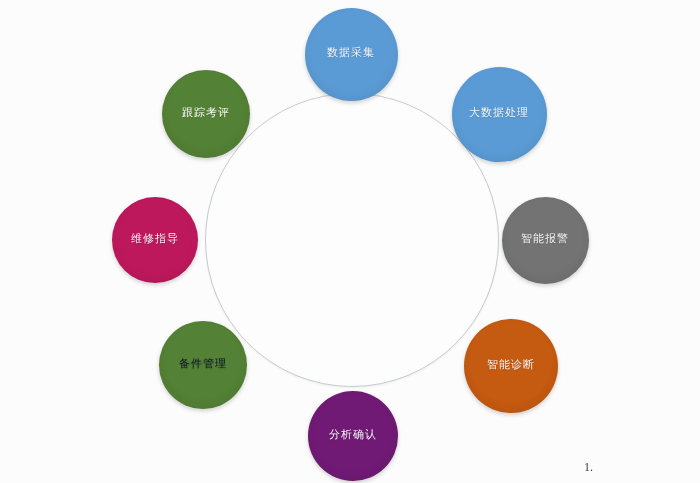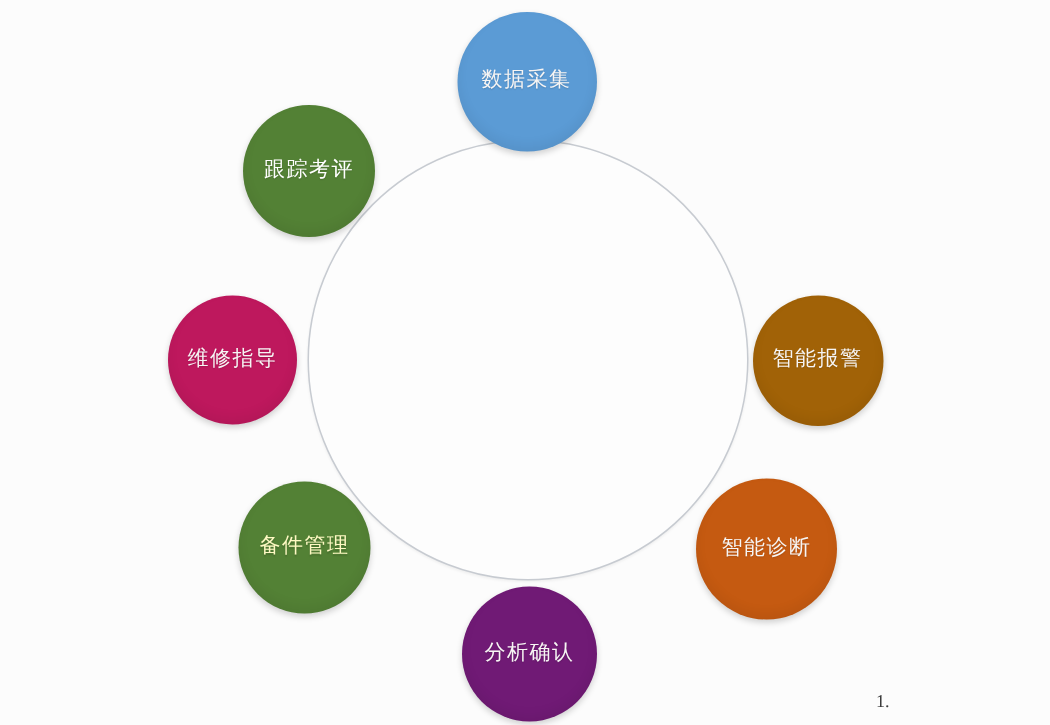--- a/index.html
+++ b/index.html
@@ -30,21 +30,21 @@
     position: absolute;
     border-radius: 50%;
     display: flex;
     align-items: center;
     justify-content: center;
     z-index: 2;
     box-shadow: 0 2px 4px rgba(0,0,0,0.18), inset 0 -4px 8px rgba(0,0,0,0.06);
   }
   .node span {
     color: #f7f5f4;
-    font-size: 14px;
+    font-size: 11px;
     letter-spacing: 1px;
     line-height: 1;
     white-space: nowrap;
     padding-bottom: 4px;
     text-shadow: 0 1px 1px rgba(0,0,0,0.15);
   }
   .footnote {
     position: absolute;
     left: 584px;
     top: 460px;
@@ -56,31 +56,34 @@
 </style>
 </head>
 <body style="background: rgb(252, 252, 252);">
 
 <div class="stage">
   <div class="center-ring" id="center-ring" style="left: 205px; top: 93px; width: 292px; height: 292px; border-color: rgb(199, 203, 209); background: rgb(253, 253, 253);"></div>
   <div class="footnote">1.</div>
 <div class="node" style="left: 304.5px; top: 7.5px; width: 93px; height: 93px; background: rgb(91, 155, 213);">
       <span style="color: rgb(247, 245, 244);">数据采集</span>
     </div>
-    <div class="node" style="left: 501.5px; top: 196.5px; width: 87px; height: 87px; background: #a16207;">
+    <div class="node" style="left: 451.5px; top: 66.5px; width: 95px; height: 95px; background: rgb(91, 155, 213);">
+      <span style="color: rgb(247, 245, 244);">大数据处理</span>
+    </div>
+    <div class="node" style="left: 501.5px; top: 196.5px; width: 87px; height: 87px; background: #737373;">
       <span style="color: rgb(247, 245, 244);">智能报警</span>
     </div>
     <div class="node" style="left: 464px; top: 319px; width: 94px; height: 94px; background: rgb(197, 90, 17);">
       <span style="color: rgb(247, 245, 244);">智能诊断</span>
     </div>
     <div class="node" style="left: 308px; top: 391px; width: 90px; height: 90px; background: #701a75;">
       <span style="color: rgb(247, 245, 244);">分析确认</span>
     </div>
     <div class="node" style="left: 159px; top: 321px; width: 88px; height: 88px; background: rgb(83, 129, 53);">
-      <span style="color: #fef9c3; text-align: right;">备件管理</span>
+      <span style="color: #0f172a; text-align: right;">备件管理</span>
     </div>
     <div class="node" style="left: 112px; top: 197px; width: 86px; height: 86px; background: #be185d;">
       <span style="color: rgb(247, 245, 244);">维修指导</span>
     </div>
     <div class="node" style="left: 162px; top: 70px; width: 88px; height: 88px; background: rgb(83, 129, 53);">
       <span style="color: #ffffff; text-align: right;">跟踪考评</span>
     </div>
   </div>
 
 </body></html>

